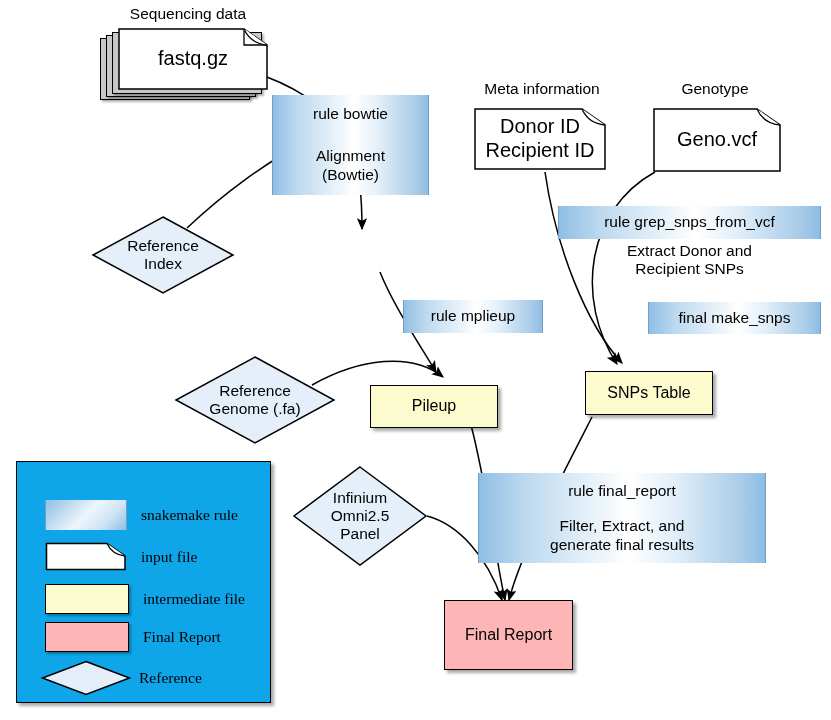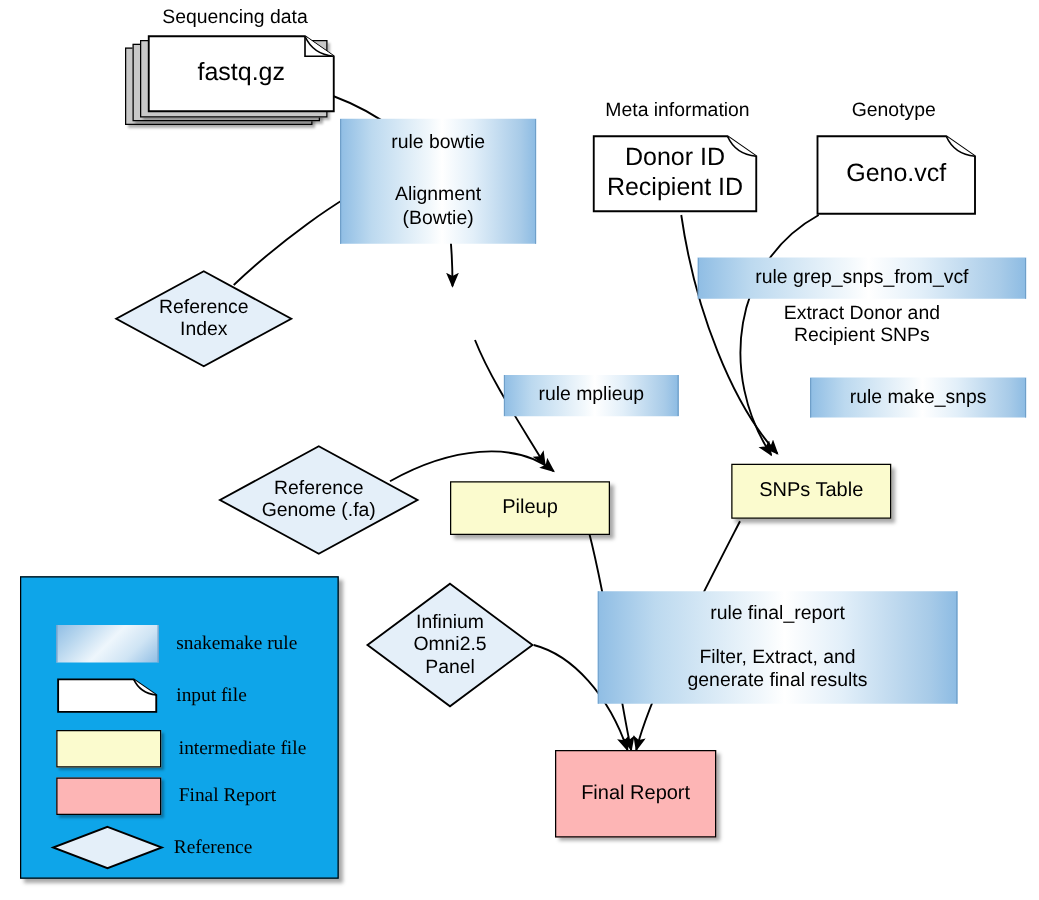--- a/index.html
+++ b/index.html
@@ -166,37 +166,37 @@
 
   <div class="node rule" style="left:558px;top:206px;width:263px;height:33px;">
     <div class="ctr rule-txt">rule grep_snps_from_vcf</div>
   </div>
   <div class="node" style="left:558px;top:242px;width:263px;height:42px;">
     <div class="ctr rule-txt" style="justify-content:flex-start;">Extract Donor and
 Recipient SNPs</div>
   </div>
 
   <div class="node rule" style="left:648px;top:302px;width:173px;height:32px;">
-    <div class="ctr rule-txt">rule make_snps</div>
+    <div class="ctr rule-txt">final make_snps</div>
   </div>
 
   <div class="node rule" style="left:403px;top:300px;width:140px;height:33px;">
     <div class="ctr rule-txt">rule mplieup</div>
   </div>
 
   <div class="node rule" style="left:478px;top:473px;width:288px;height:90px;text-decoration:underline;">
     <div class="ctr" style="justify-content:flex-start;padding-top:9px;">
       <div class="rule-txt">rule final_report</div>
       <div class="rule-txt" style="margin-top:17px;">Filter, Extract, and
 generate final results</div>
     </div>
   </div>
 
 
-  <div class="node interm" style="left:360px;top:385px;width:128px;height:43px;">
+  <div class="node interm" style="left:370px;top:385px;width:128px;height:43px;">
     <div class="ctr interm-txt">Pileup</div>
   </div>
 
   <div class="node interm" style="left:585px;top:371px;width:128px;height:44px;">
     <div class="ctr interm-txt">SNPs Table</div>
   </div>
 
   <div class="node final" style="left:444px;top:600px;width:129px;height:70px;">
     <div class="ctr final-txt">Final Report</div>
   </div>

